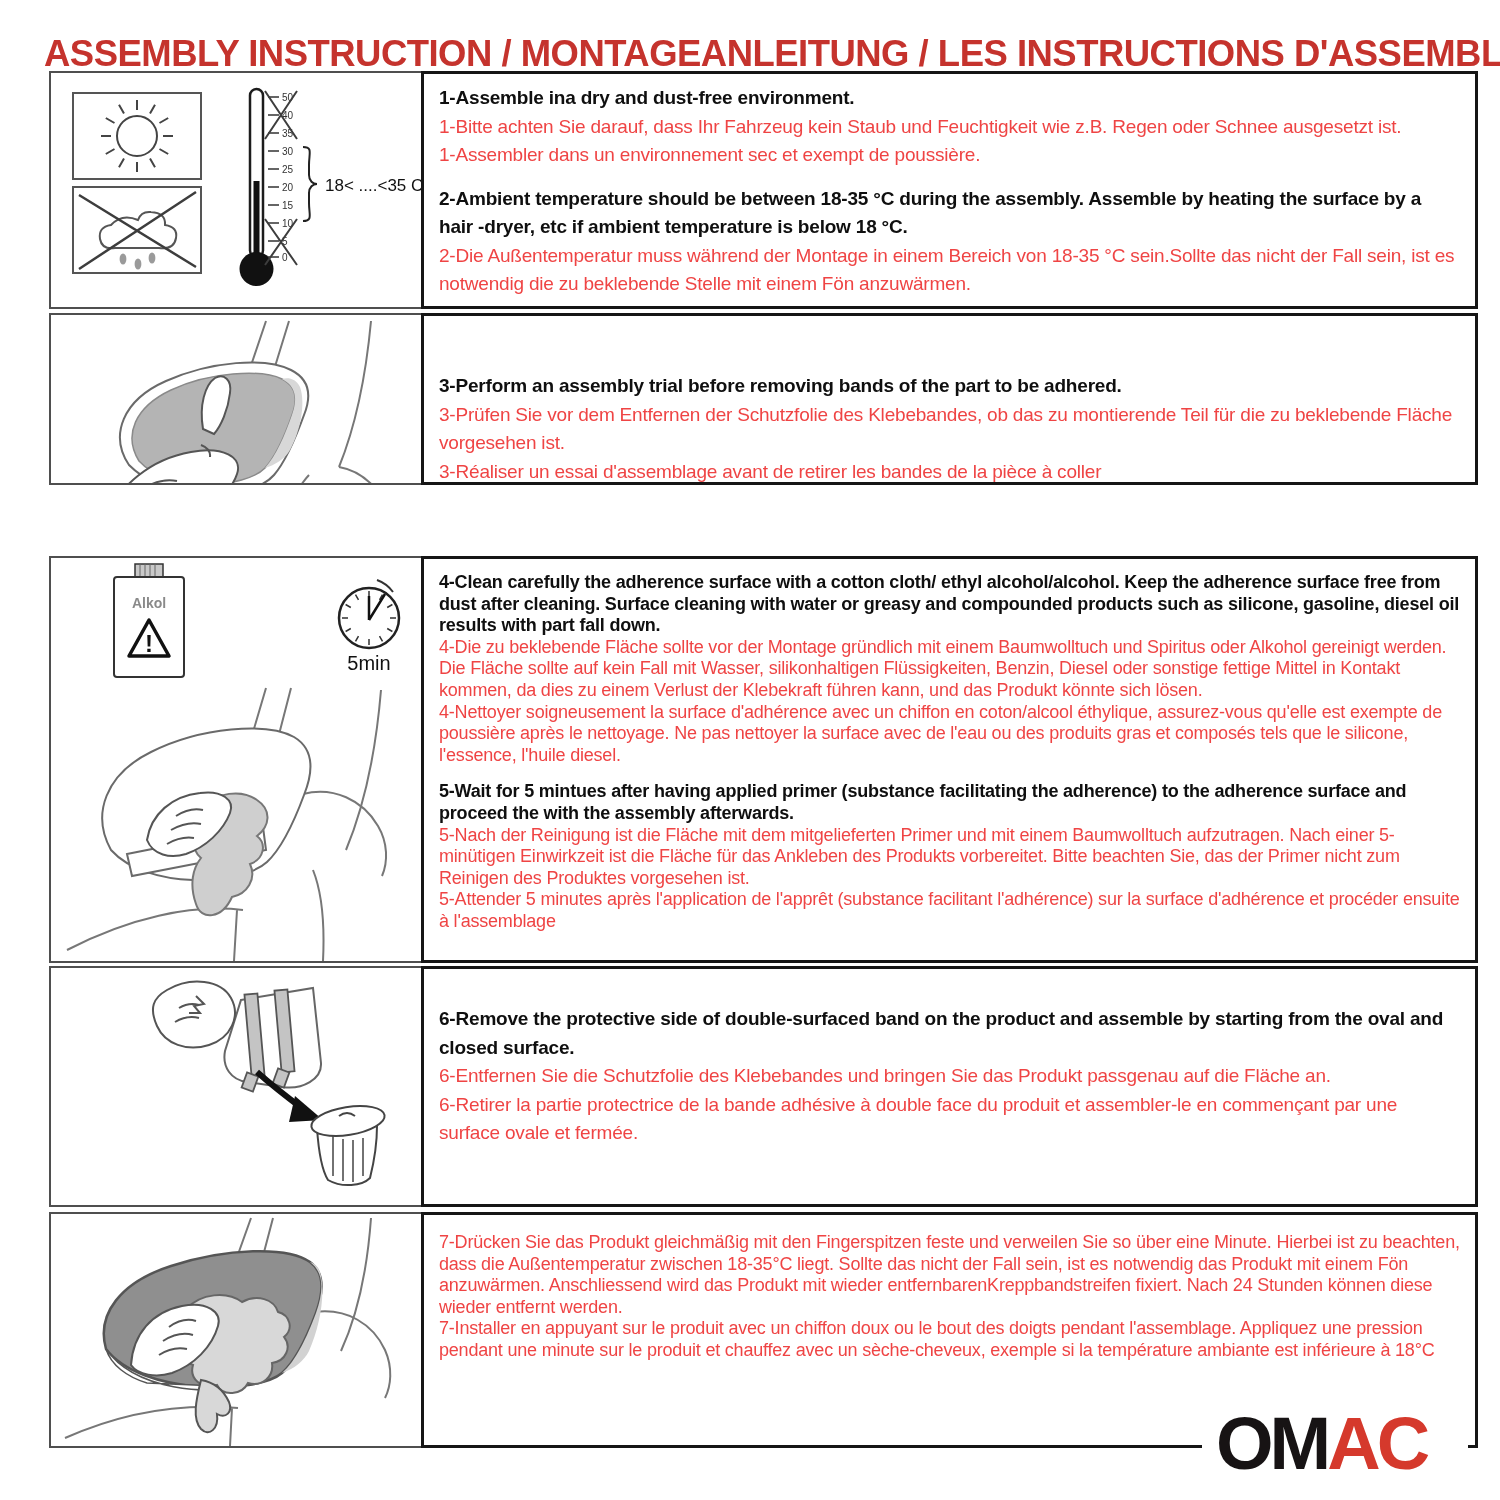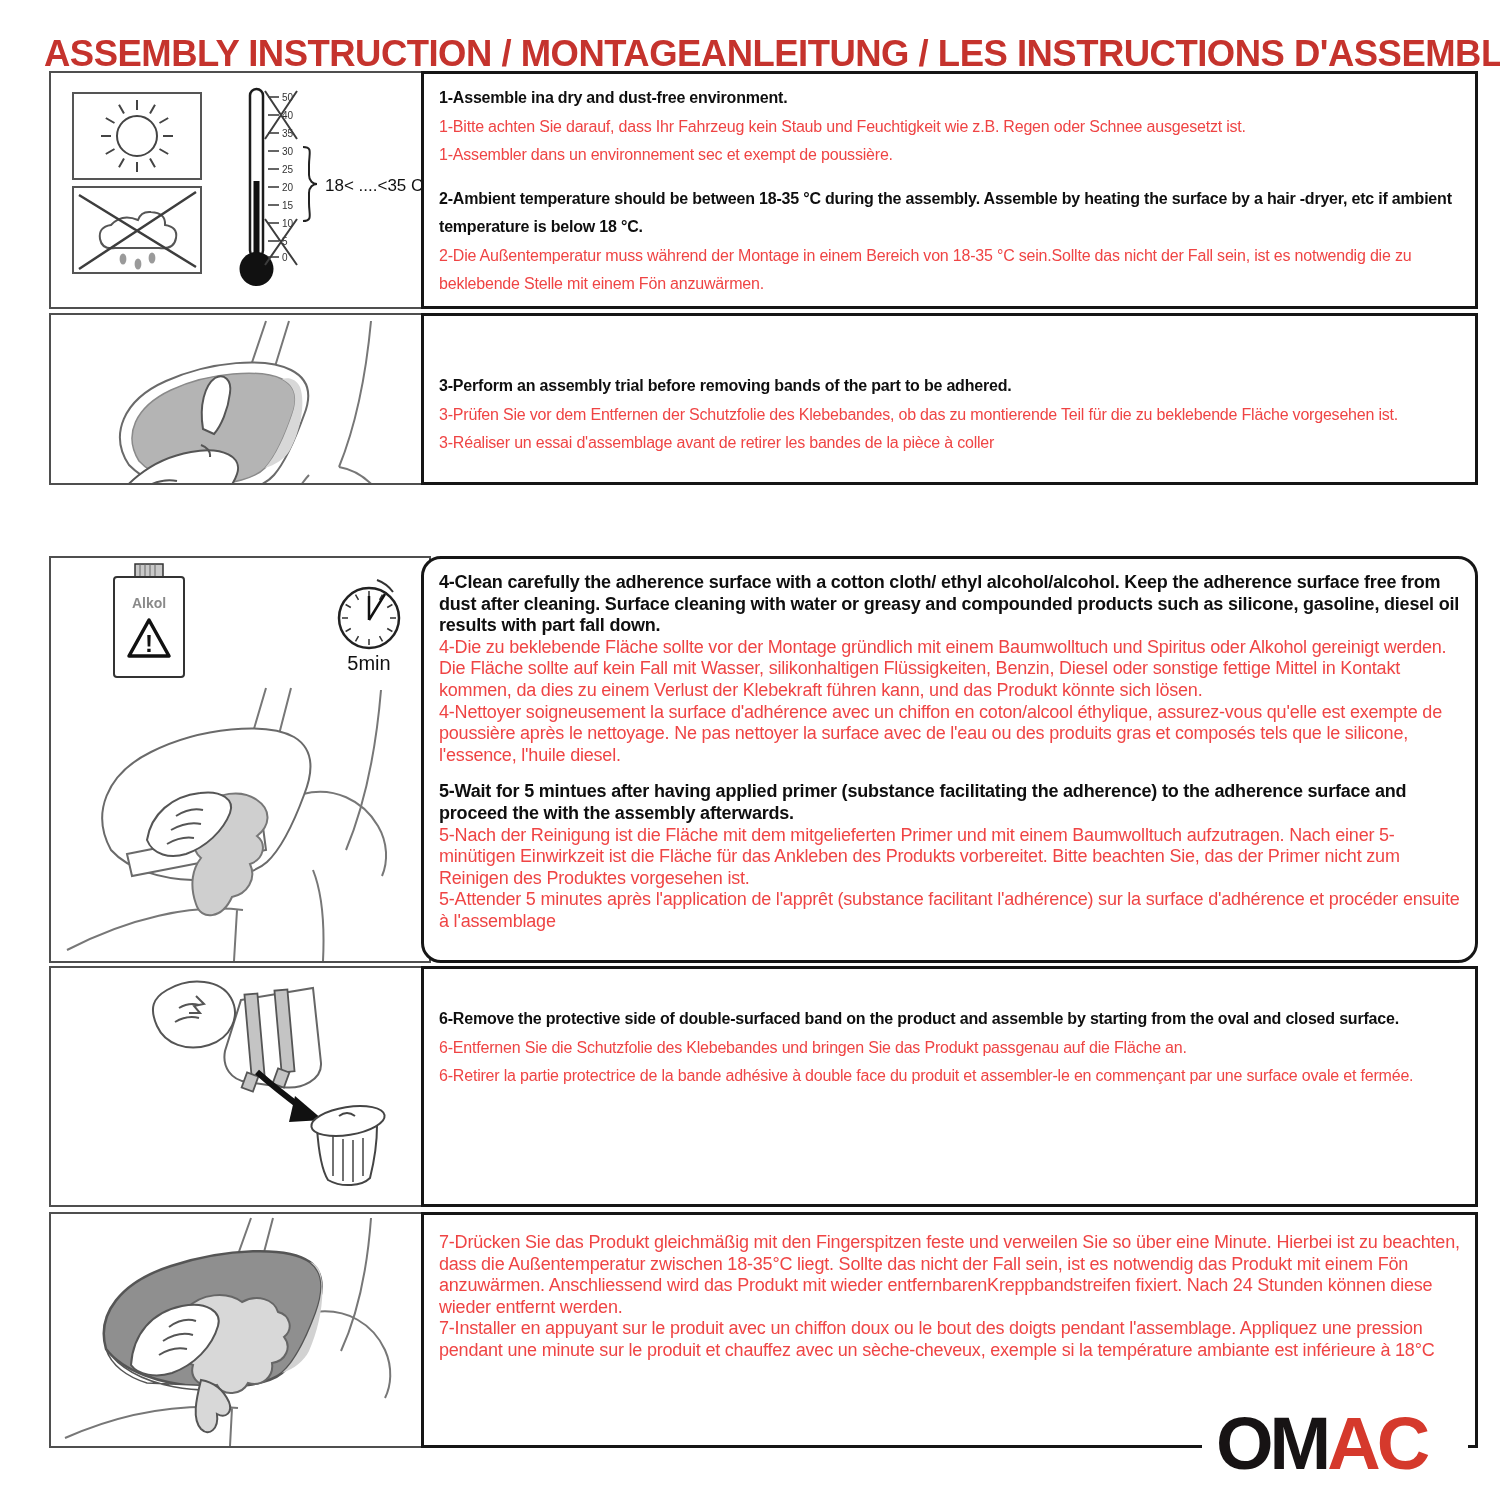--- a/index.html
+++ b/index.html
@@ -22,26 +22,26 @@
     position:absolute;left:421px;width:1057px;
     border:3px solid #161616;background:#fff;box-sizing:border-box;overflow:hidden;
   }
   .r1{top:71px;height:238px;}
   .r2{top:313px;height:172px;}
   .r3{top:556px;height:407px;}
   .r4{top:966px;height:241px;}
   .r5{top:1212px;height:236px;}
   .pad1{padding:10px 15px;}
   .pad2{padding:56px 15px 0;}
-  .pad3{padding:13px 15px;border-radius:20px;}
+  .pad3{padding:13px 15px;}
   .pad4{padding:36px 15px 0;}
   .pad5{padding:17px 15px;}
   p.ln{margin:0;letter-spacing:-0.2px;}
   .small p.ln{font-size:18px;line-height:21.6px;}
-  .big   p.ln{font-size:16px;line-height:28.5px;}
+  .big   p.ln{font-size:19px;line-height:28.5px;}
   p.b{font-weight:700;color:#0f0f0f;}
   p.n{font-weight:400;color:#ef4444;}
   .gap{height:15px;}
   svg{display:block;}
   svg text{font-family:"Liberation Sans","DejaVu Sans",sans-serif;}
   .logo{
     position:absolute;right:32px;top:1402px;background:#ffffff;
     padding:4px 0 2px 14px;
     text-decoration:underline;
   }

